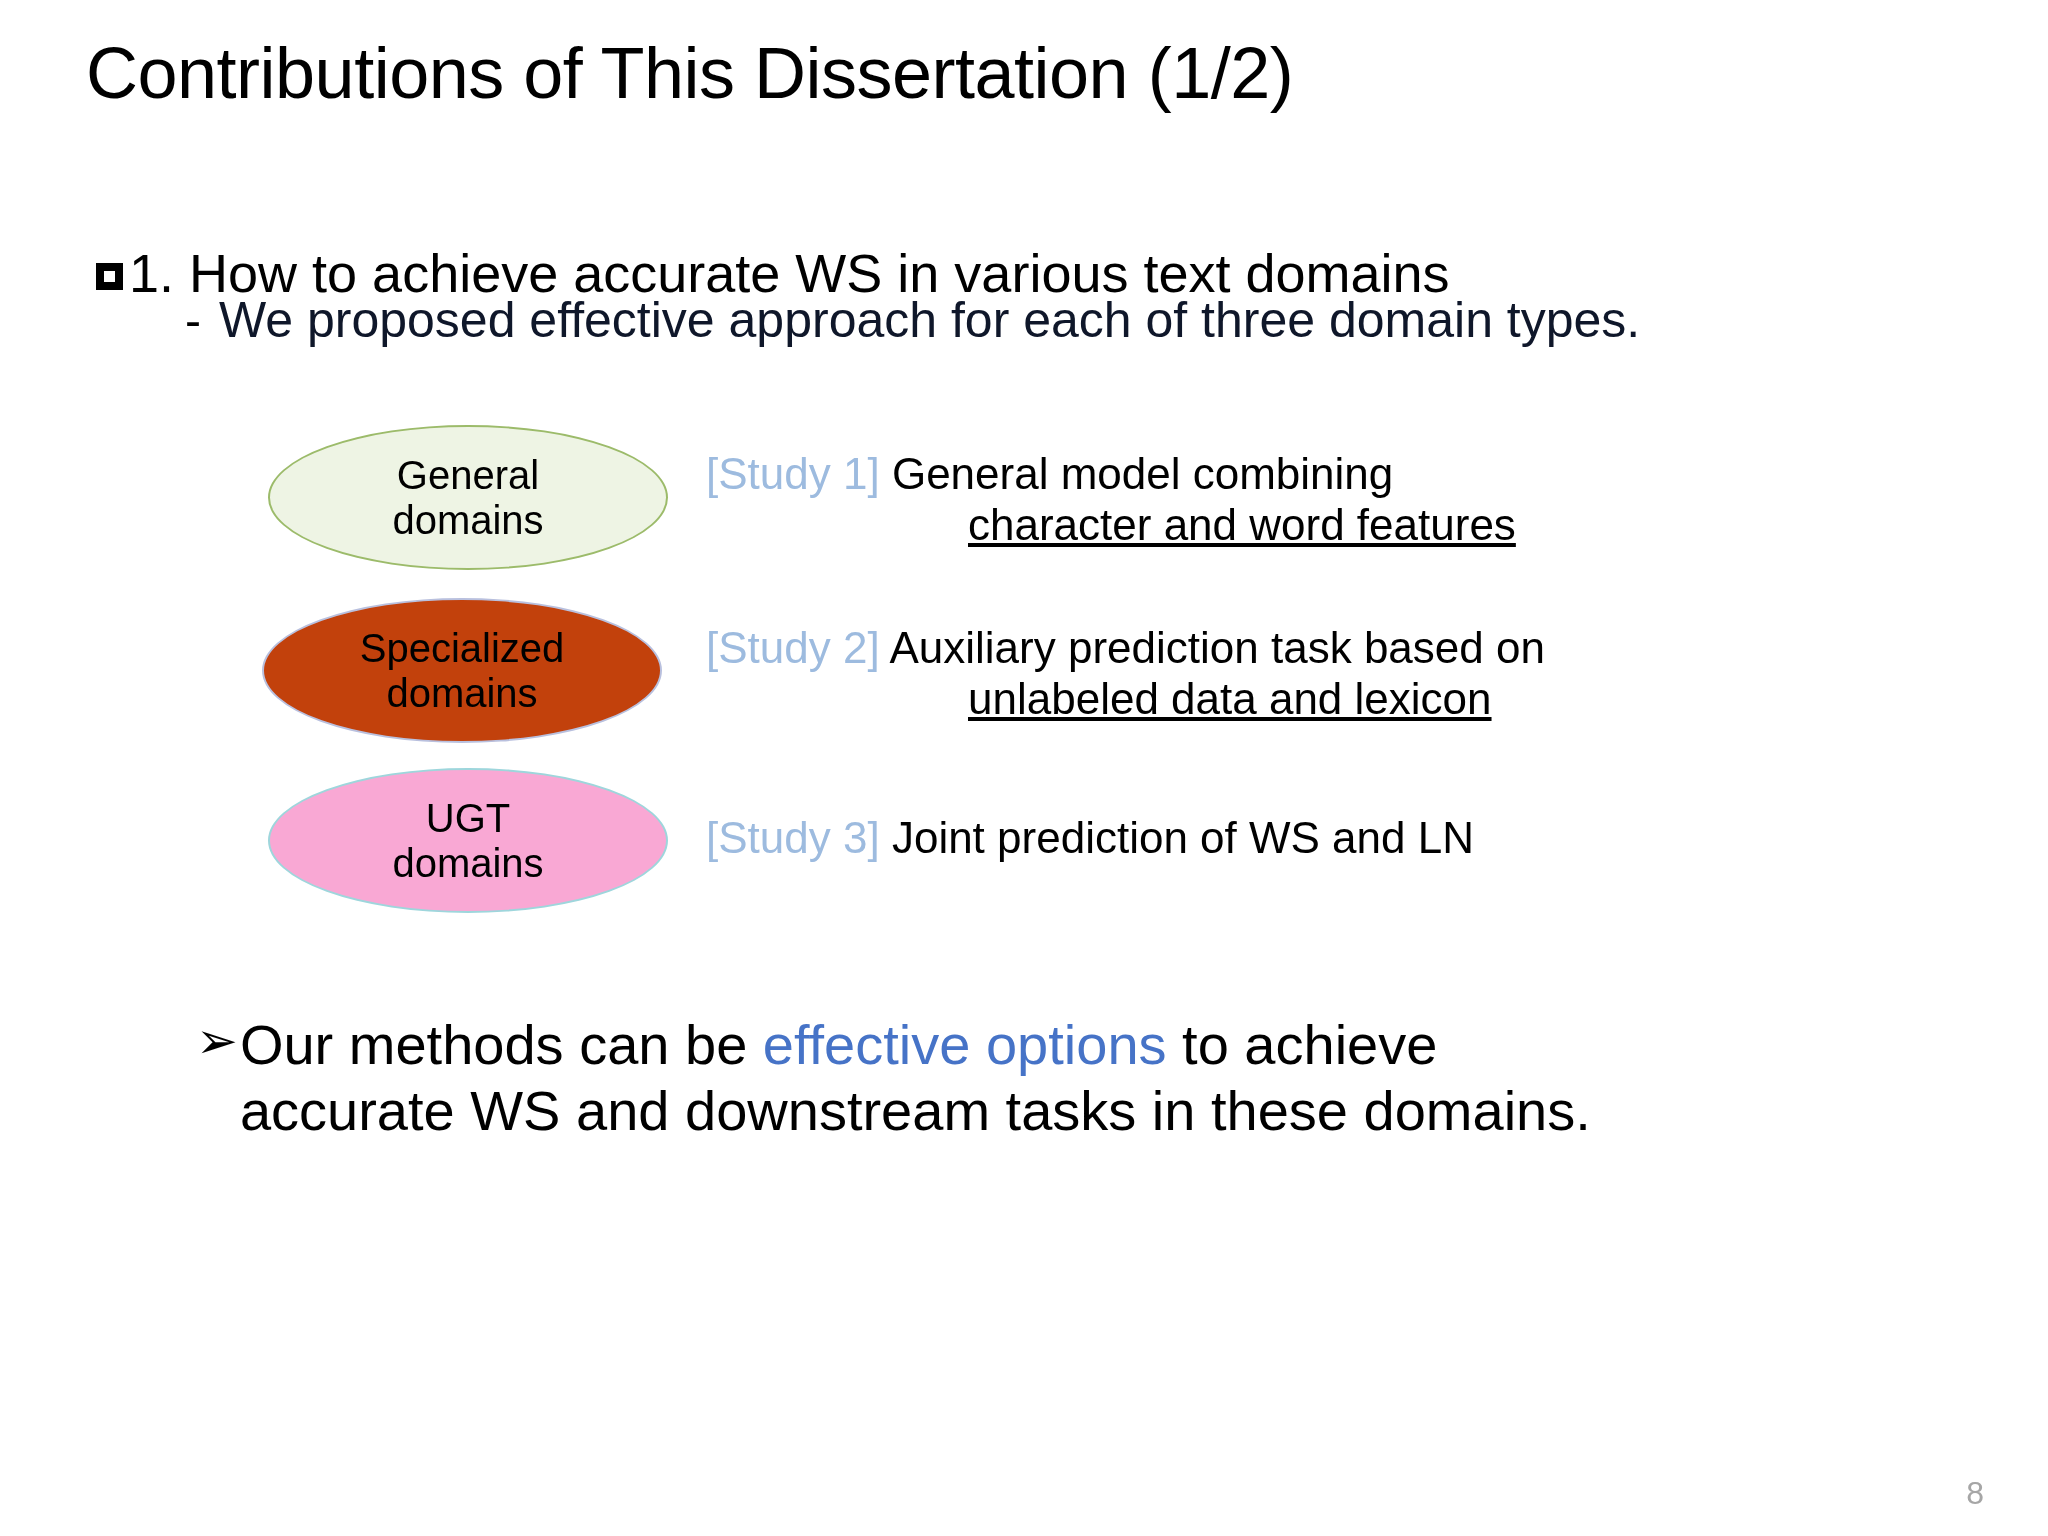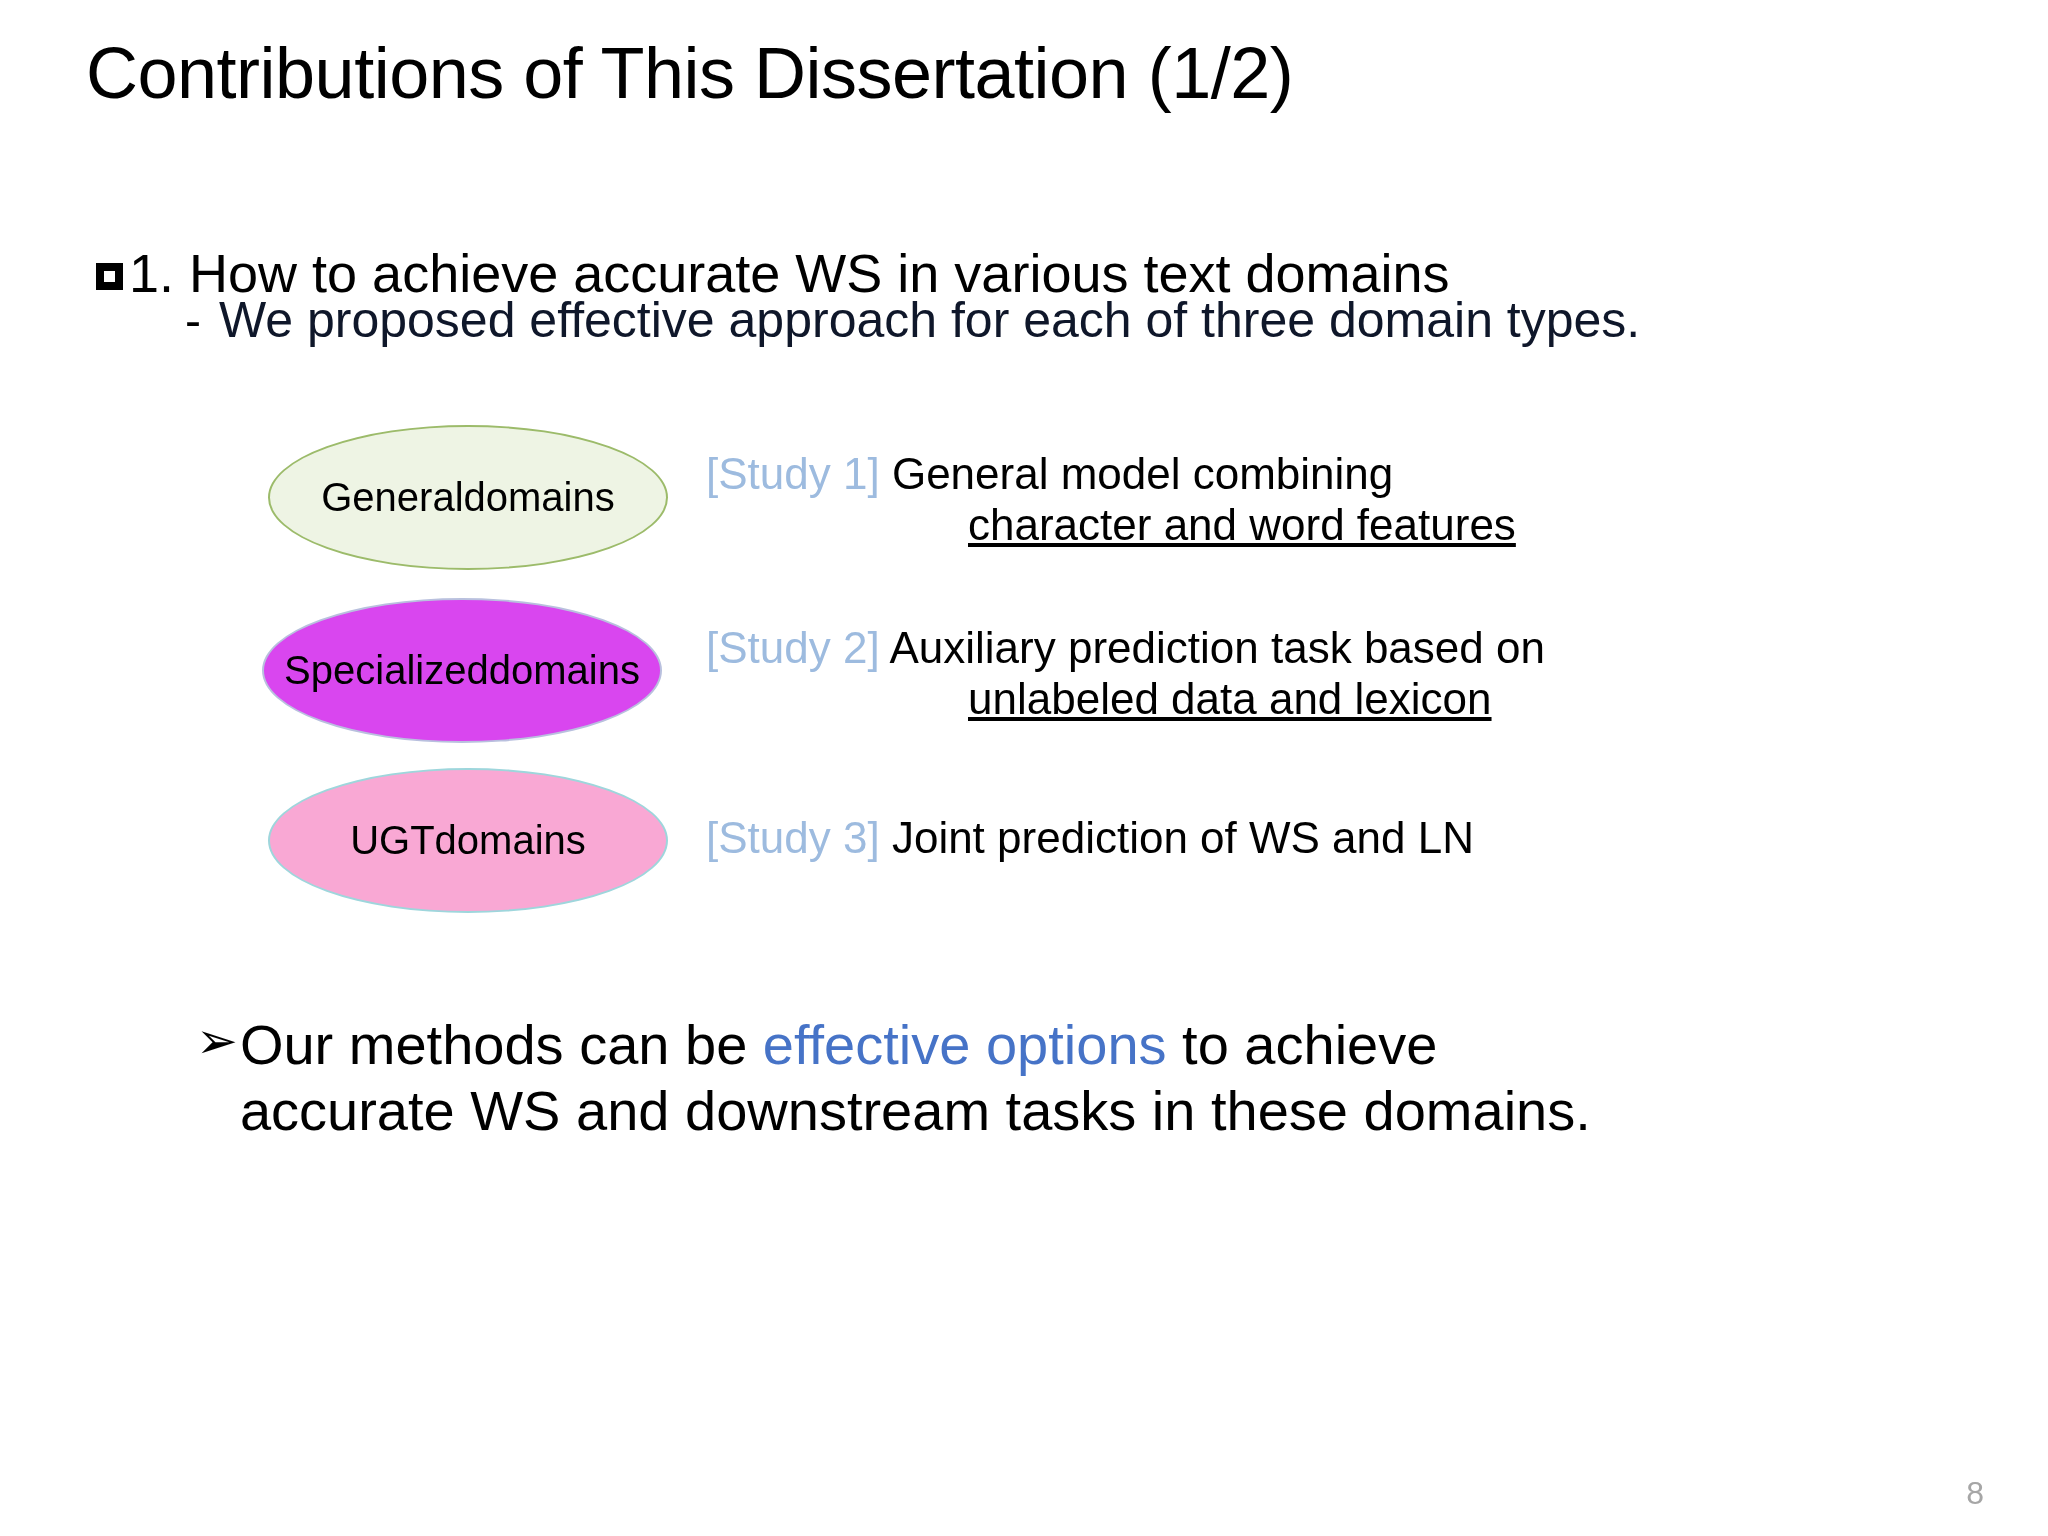--- a/index.html
+++ b/index.html
@@ -91,38 +91,38 @@
     pointer-events: auto;
   }
 
   .ellipse {
     position: absolute;
     width: 400px;
     height: 145px;
     border-radius: 50%;
     box-sizing: border-box;
     display: flex;
-    flex-direction: row;
+    flex-direction: column;
     align-items: center;
     justify-content: center;
     text-align: center;
   }
   .ellipse .ell-line {
     font-size: 40px;
     line-height: 1.12;
     color: #000000;
     white-space: nowrap;
   }
 
   .ellipse.green {
     background: #eef4e4;
     border: 2px solid #9cbb6a;
   }
   .ellipse.lavender {
-    background: #d946ef;
+    background: #c2410c;
     border: 2px solid #b9c0de;
   }
   .ellipse.cyan {
     background: #f9a8d4;
     border: 2px solid #9ed6dc;
   }
 
   .study-block {
     position: absolute;
     white-space: nowrap;

